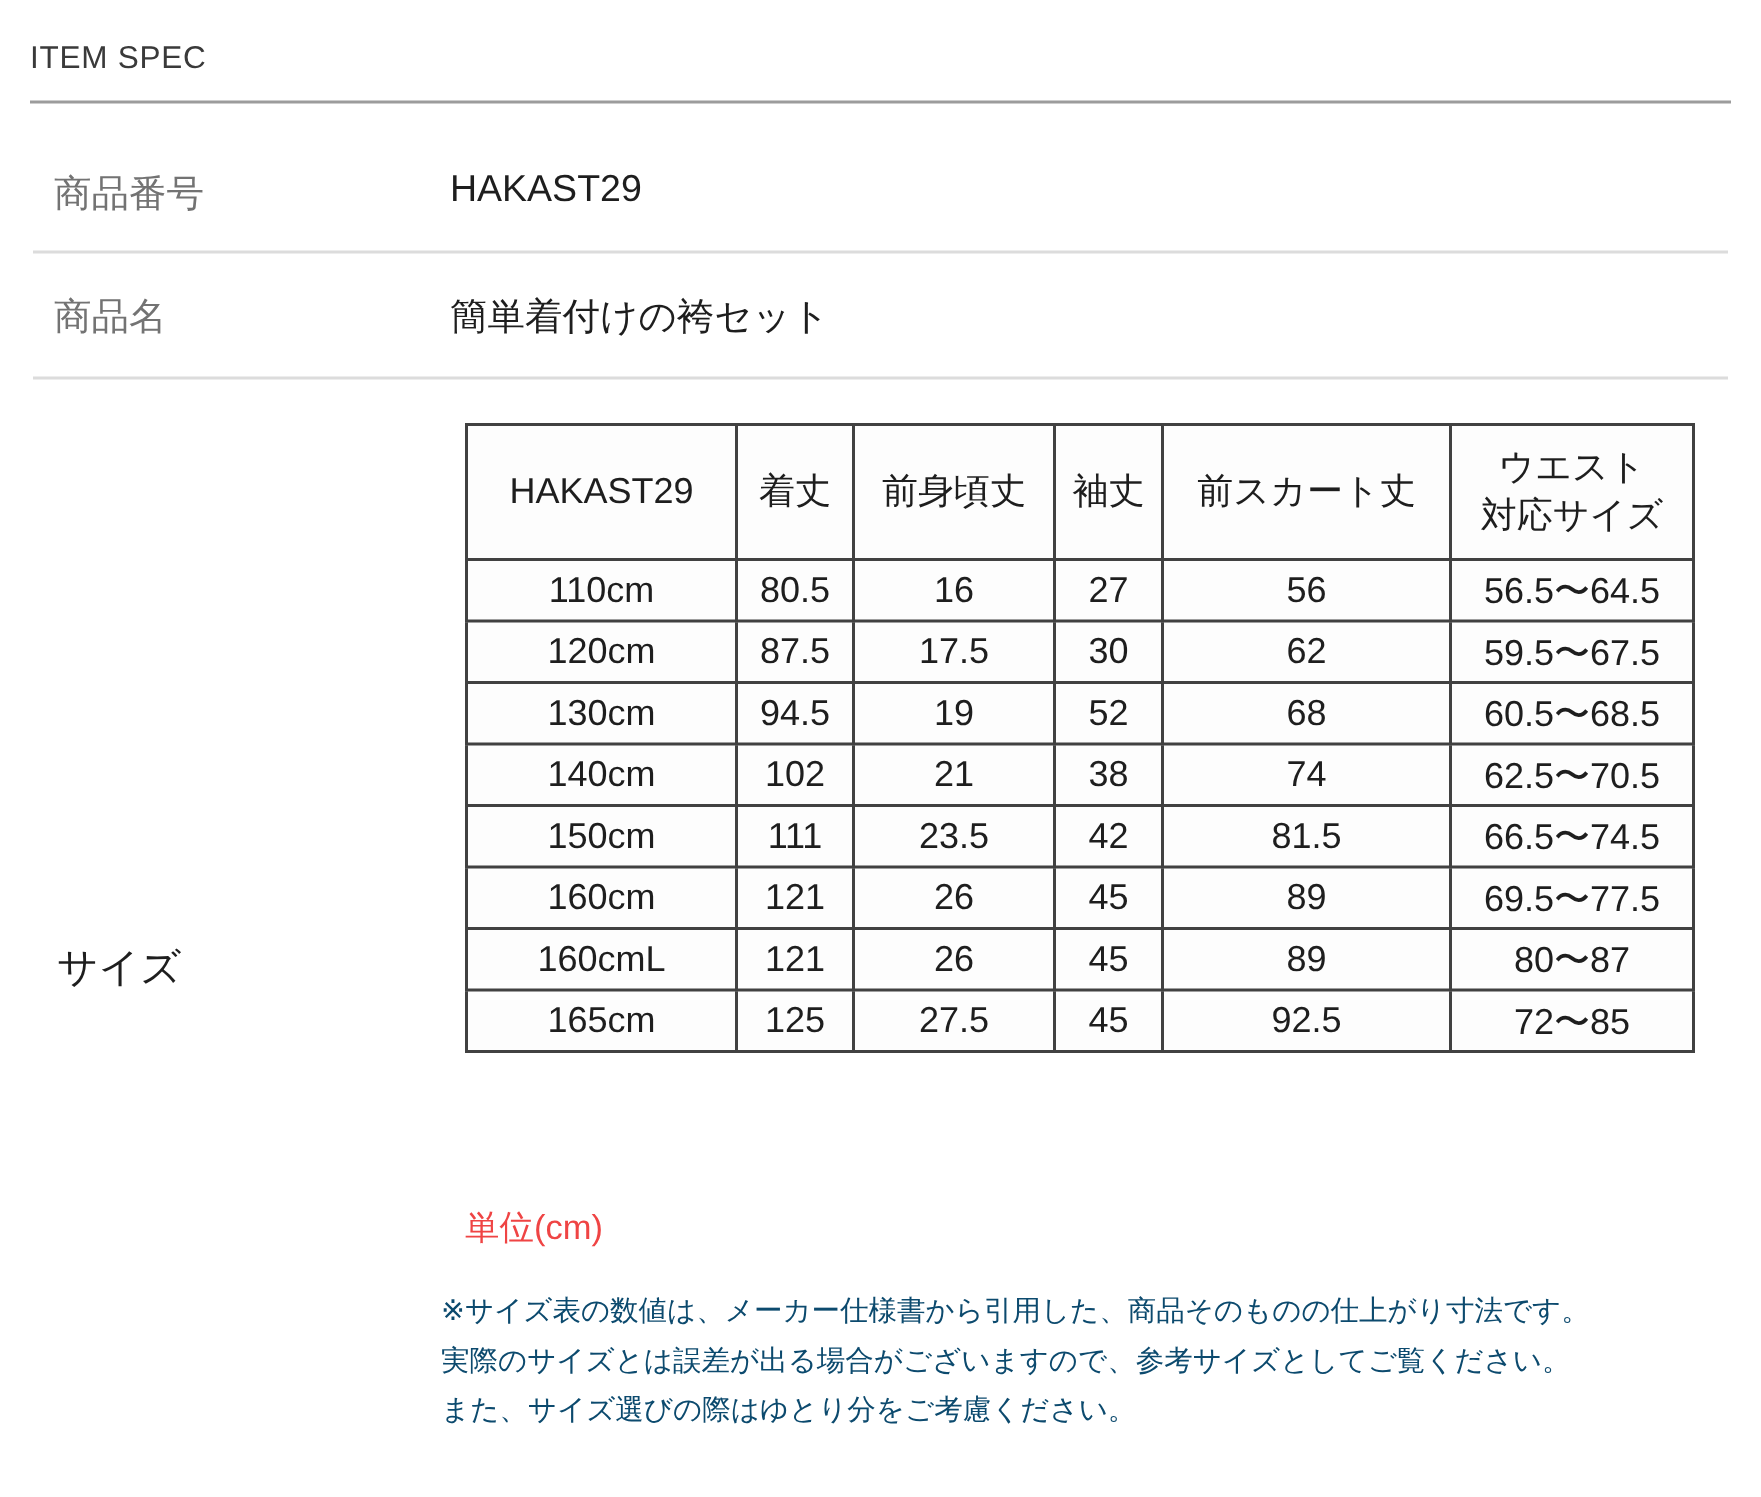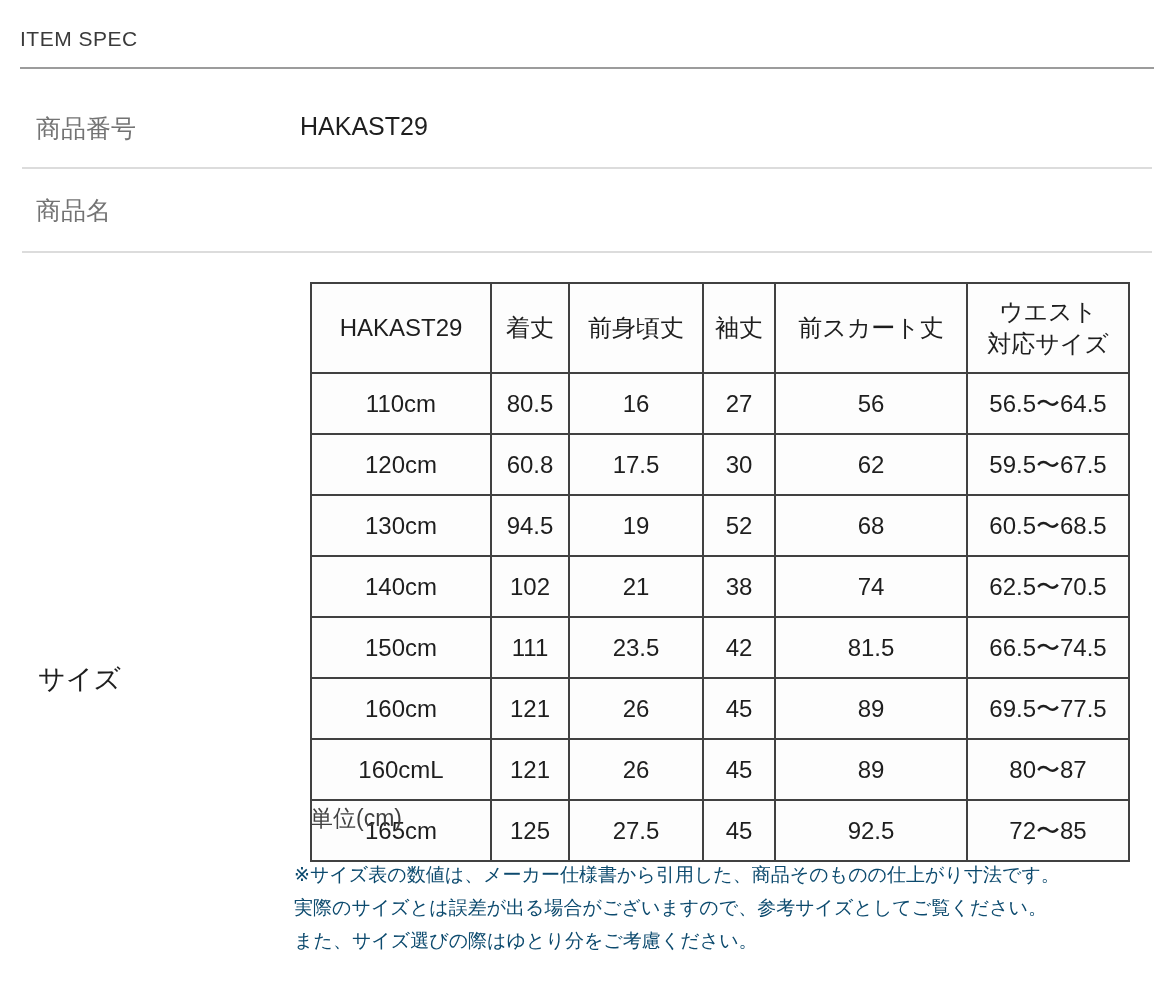--- a/index.html
+++ b/index.html
@@ -51,21 +51,21 @@
     position: absolute;
     left: 300px;
     font-size: 25px;
     color: #1e1e1e;
   }
   .row1 { top: 112px; }
   .row2 { top: 194px; }
   .size-label {
     position: absolute;
     left: 38px;
-    top: 661px;
+    top: 627px;
     font-size: 27px;
     color: #1e1e1e;
   }
   table.size-table {
     position: absolute;
     left: 310px;
     top: 282px;
     border-collapse: collapse;
     table-layout: fixed;
     width: 818px;
@@ -80,28 +80,28 @@
     font-weight: normal;
     color: #1e1e1e;
     padding: 0;
   }
   table.size-table th {
     white-space: pre-line;
     line-height: 1.35;
     height: 90px;
   }
   table.size-table td {
-    height: 61px;
+    height: 41px;
   }
   .unit-note {
     position: absolute;
     left: 310px;
     top: 803px;
     font-size: 23px;
-    color: #404040;
+    color: #ef4444;
   }
   .footnote {
     position: absolute;
     left: 294px;
     top: 858px;
     width: 850px;
     font-size: 19px;
     line-height: 33px;
     color: #0c4a6e;
   }
@@ -113,20 +113,21 @@
 
   <div class="section-title">ITEM SPEC</div>
   <div class="rule-dark"></div>
 
   <div class="spec-label row1">商品番号</div>
   <div class="spec-value row1">HAKAST29</div>
 
   <div class="rule-light rule-a"></div>
 
   <div class="spec-label row2">商品名</div>
+  <div class="spec-value row2">簡単着付けの袴セット</div>
 
   <div class="rule-light rule-b"></div>
 
   <div class="size-label">サイズ</div>
 
   <table class="size-table">
     <colgroup id="size-table-colgroup">
         <col style="width: 180px;">
         <col style="width: 78px;">
         <col style="width: 134px;">
@@ -149,21 +150,21 @@
         <tr>
           <td>110cm</td>
           <td>80.5</td>
           <td>16</td>
           <td>27</td>
           <td>56</td>
           <td>56.5〜64.5</td>
         </tr>
         <tr>
           <td>120cm</td>
-          <td>60.8</td>
+          <td>87.5</td>
           <td>17.5</td>
           <td>30</td>
           <td>62</td>
           <td>59.5〜67.5</td>
         </tr>
         <tr>
           <td>130cm</td>
           <td>94.5</td>
           <td>19</td>
           <td>52</td>

